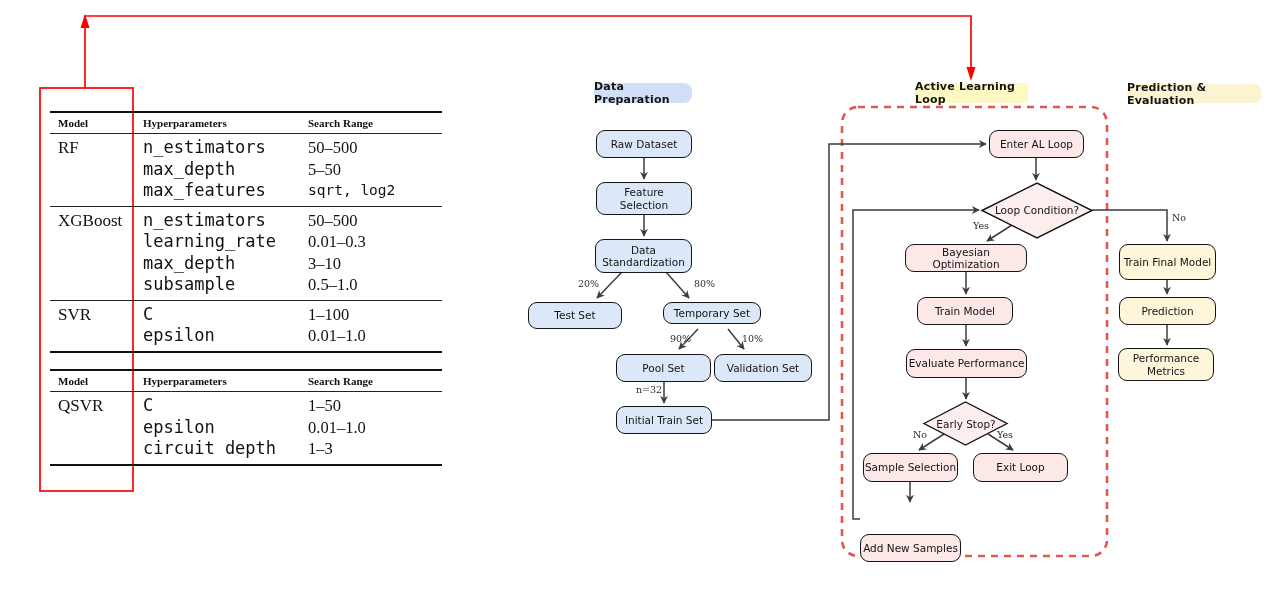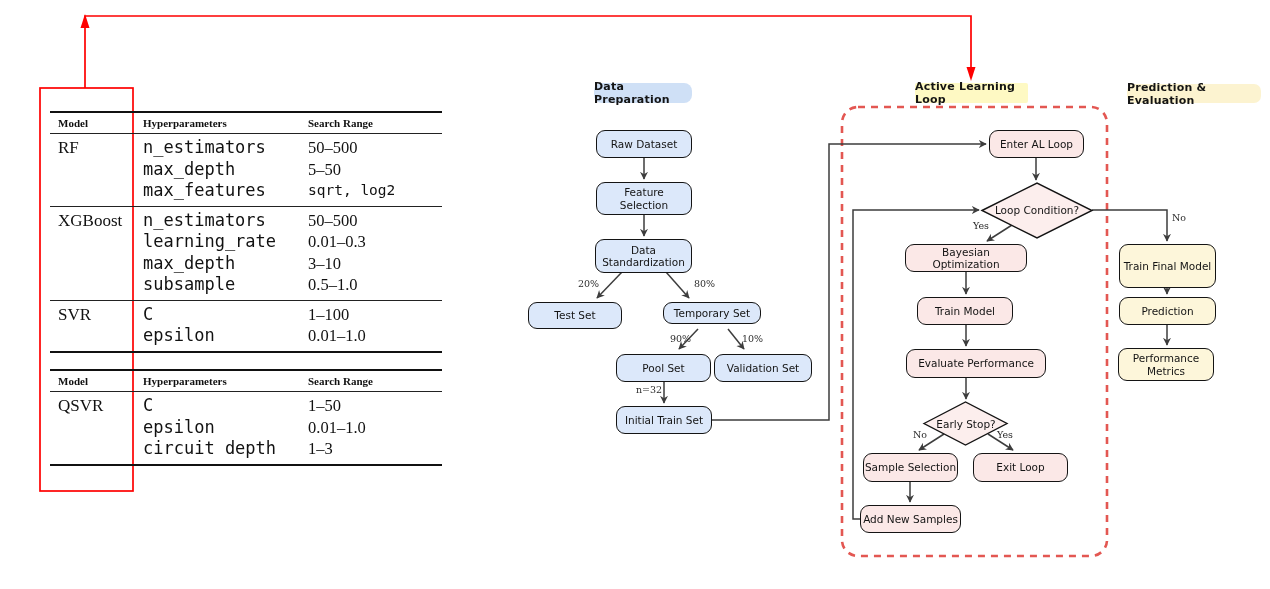--- a/index.html
+++ b/index.html
@@ -119,27 +119,27 @@
   <div class="node blue" style="left:528px;top:302px;width:94px;height:27px">Test Set</div>
   <div class="node blue" style="left:663px;top:302px;width:98px;height:22px">Temporary Set</div>
   <div class="node blue" style="left:616px;top:354px;width:95px;height:28px">Pool Set</div>
   <div class="node blue" style="left:714px;top:354px;width:98px;height:28px">Validation Set</div>
   <div class="node blue" style="left:616px;top:406px;width:96px;height:28px">Initial Train Set</div>
 
   <div class="node pink" style="left:989px;top:130px;width:95px;height:28px">Enter AL Loop</div>
   <div class="diamond-text" style="left:985px;top:196px;width:104px;height:28px">Loop Condition?</div>
   <div class="node pink" style="left:905px;top:244px;width:122px;height:28px">Bayesian Optimization</div>
   <div class="node pink" style="left:917px;top:297px;width:96px;height:28px">Train Model</div>
-  <div class="node pink" style="left:906px;top:349px;width:140px;height:29px;padding:1px 0">Evaluate Performance</div>
+  <div class="node pink" style="left:906px;top:349px;width:121px;height:29px;padding:1px 0">Evaluate Performance</div>
   <div class="diamond-text" style="left:923px;top:411px;width:86px;height:25px">Early Stop?</div>
   <div class="node pink" style="left:863px;top:453px;width:95px;height:29px;padding:1px 0">Sample Selection</div>
   <div class="node pink" style="left:973px;top:453px;width:95px;height:29px">Exit Loop</div>
-  <div class="node pink" style="left:860px;top:505px;width:101px;height:28px;padding:1px 0">Add New Samples</div>
-
-  <div class="node yellow" style="left:1119px;top:244px;width:97px;height:44px;padding:1px 0">Train Final Model</div>
+  <div class="node pink" style="left:860px;top:534px;width:101px;height:28px;padding:1px 0">Add New Samples</div>
+
+  <div class="node yellow" style="left:1119px;top:244px;width:97px;height:36px;padding:1px 0">Train Final Model</div>
   <div class="node yellow" style="left:1119px;top:297px;width:97px;height:28px">Prediction</div>
   <div class="node yellow" style="left:1118px;top:348px;width:96px;height:33px">Performance Metrics</div>
 
   <div class="edge-label" style="left:578px;top:278px">20%</div>
   <div class="edge-label" style="left:694px;top:278px">80%</div>
   <div class="edge-label" style="left:670px;top:333px">90%</div>
   <div class="edge-label" style="left:742px;top:333px">10%</div>
   <div class="edge-label" style="left:636px;top:384px">n=32</div>
   <div class="edge-label" style="left:973px;top:220px">Yes</div>
   <div class="edge-label" style="left:1172px;top:212px">No</div>

